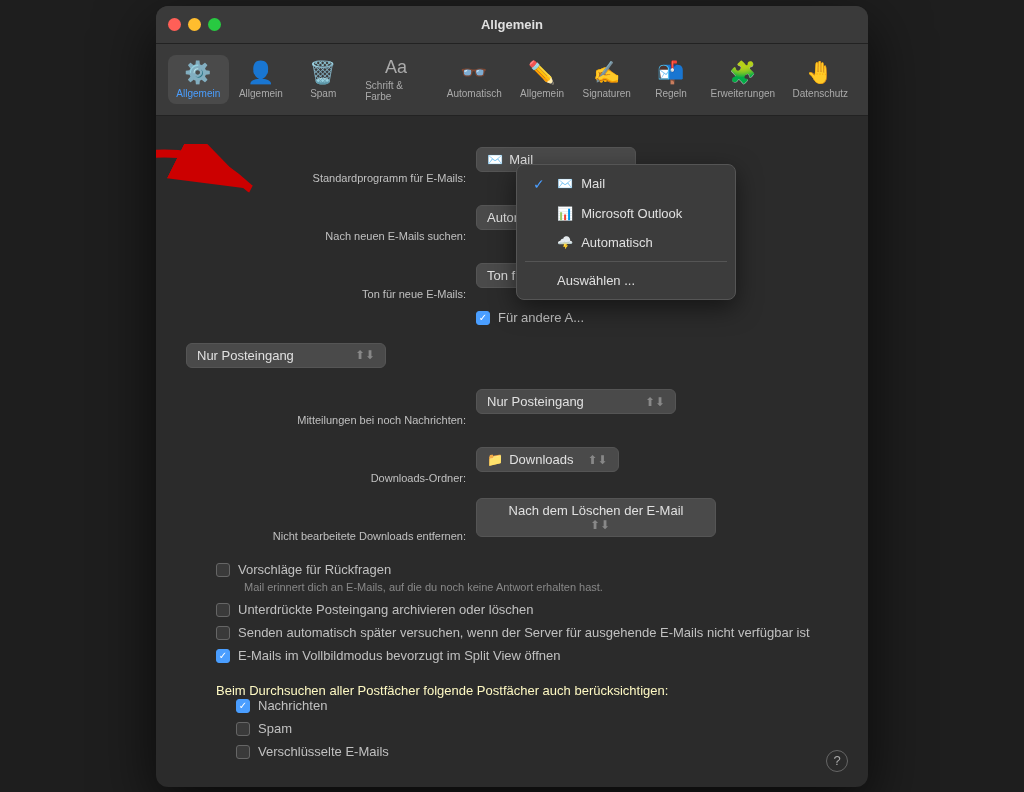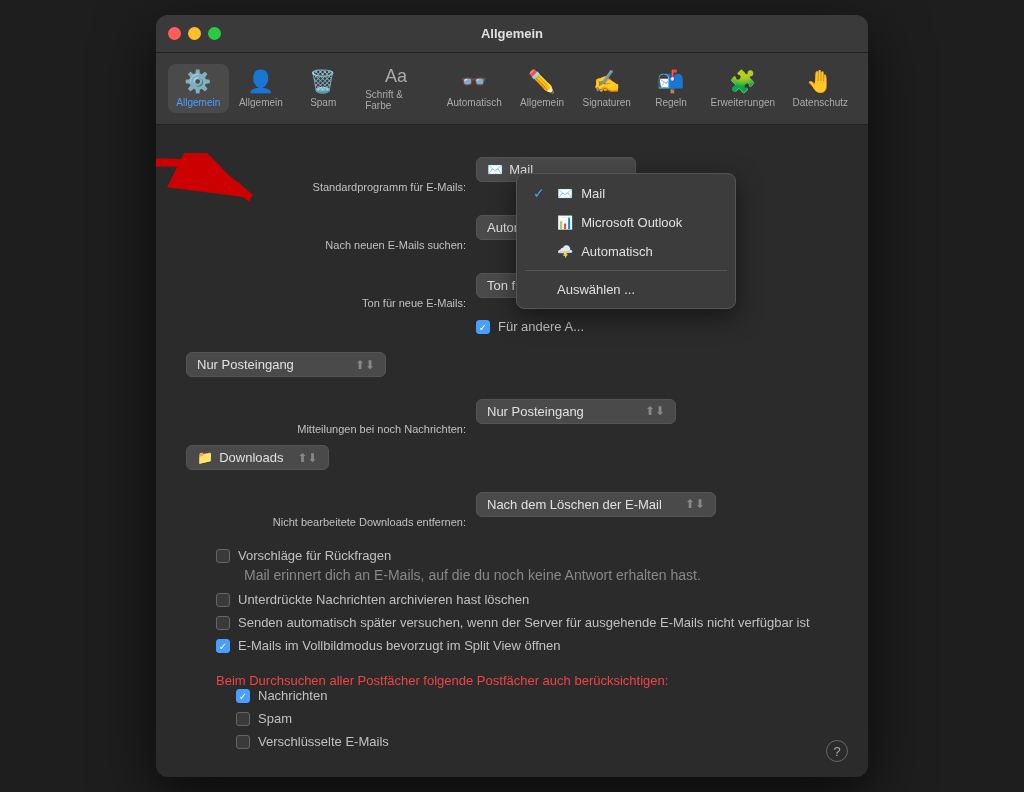--- a/index.html
+++ b/index.html
@@ -159,29 +159,29 @@
     .checkbox.checked {
       background: #4a9eff;
       border-color: #4a9eff;
       color: white;
     }
     .checkbox-label {
       font-size: 13px;
       color: #c0c0c0;
     }
     .checkbox-sublabel {
-      font-size: 14px;
+      font-size: 11px;
       color: #888;
       padding-left: 58px;
       margin-top: -4px;
       margin-bottom: 9px;
     }
     .section-label {
       font-size: 13px;
-      color: #ef4444;
+      color: #fef9c3;
       padding-left: 30px;
       margin-bottom: 0;
       margin-top: 4px;
     }
     
     .dropdown-menu {
       position: absolute;
       top: 48px;
       left: 360px;
       background: #3c3c3c;
@@ -354,46 +354,47 @@
 
     <div class="form-row">
       <span class="form-label">Mitteilungen bei noch Nachrichten:</span>
       <div class="select-control">
         <span>Nur Posteingang</span>
         <span class="chevron">⬆⬇</span>
       </div>
     </div>
 
     <div class="form-row">
+      <span class="form-label">Downloads-Ordner:</span>
       <div class="downloads-btn">
         <span>📁</span>
         <span>Downloads</span>
         <span class="chevron">⬆⬇</span>
       </div>
     </div>
 
     <div class="form-row">
       <span class="form-label">Nicht bearbeitete Downloads entfernen:</span>
-      <div class="select-control" style="min-width: 240px;">
+      <div class="select-control" style="min-width: 240px; flex-direction: column;">
         <span>Nach dem Löschen der E-Mail</span>
         <span class="chevron">⬆⬇</span>
       </div>
     </div>
 
     <div style="height: 10px;"></div>
 
     <div class="checkbox-row">
       <div class="checkbox"></div>
       <span class="checkbox-label">Vorschläge für Rückfragen</span>
     </div>
     <div class="checkbox-sublabel">Mail erinnert dich an E-Mails, auf die du noch keine Antwort erhalten hast.</div>
 
     <div class="checkbox-row">
       <div class="checkbox"></div>
-      <span class="checkbox-label">Unterdrückte Nachrichten archivieren hast löschen</span>
+      <span class="checkbox-label">Unterdrückte Posteingang archivieren oder löschen</span>
     </div>
 
     <div class="checkbox-row">
       <div class="checkbox"></div>
       <span class="checkbox-label">Senden automatisch später versuchen, wenn der Server für ausgehende E-Mails nicht verfügbar ist</span>
     </div>
 
     <div class="checkbox-row">
       <div class="checkbox checked">✓</div>
       <span class="checkbox-label">E-Mails im Vollbildmodus bevorzugt im Split View öffnen</span>

